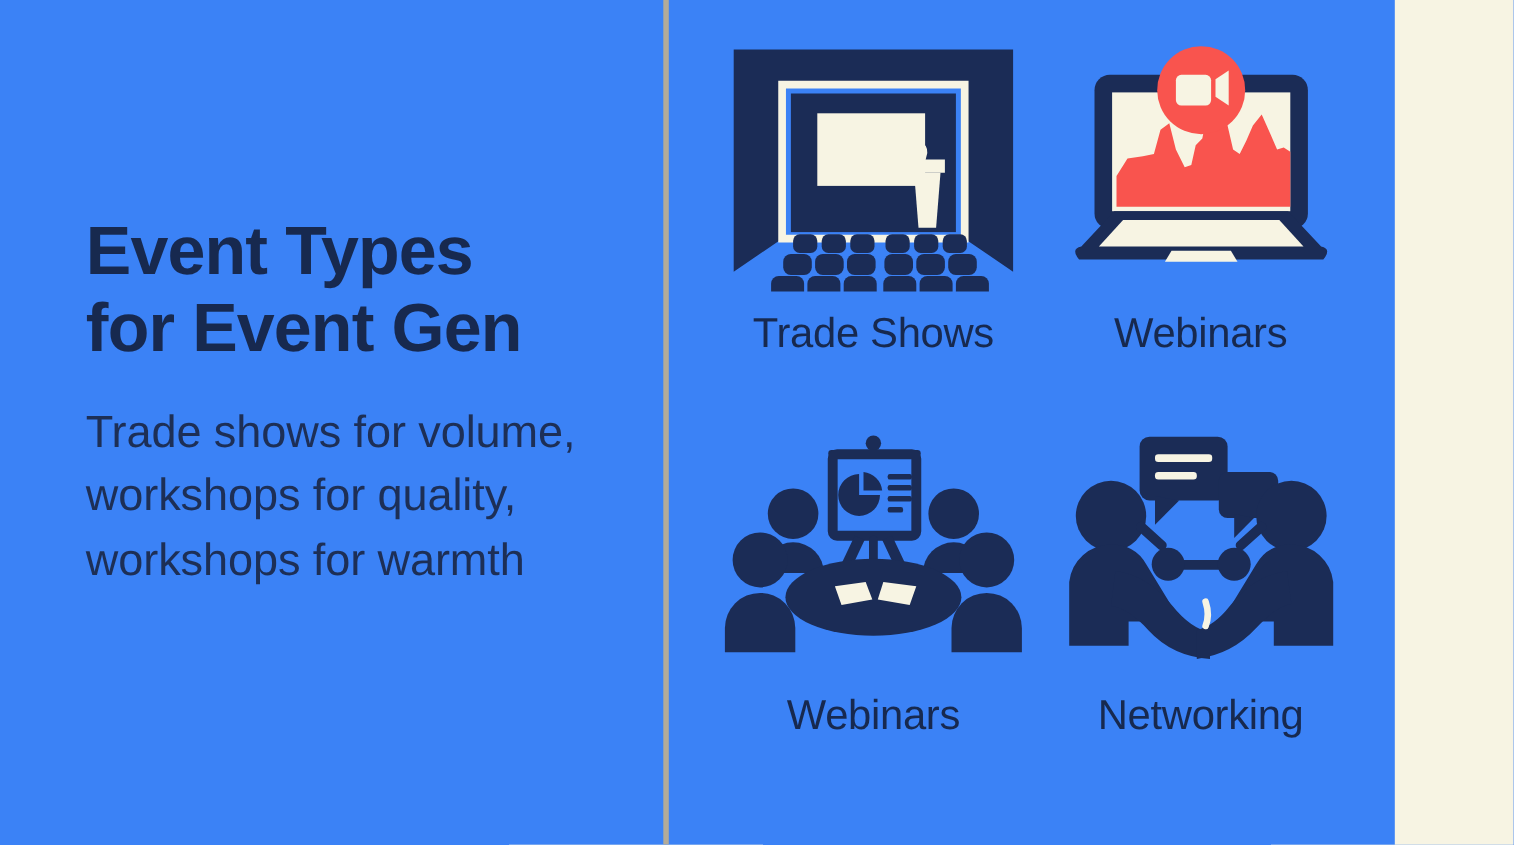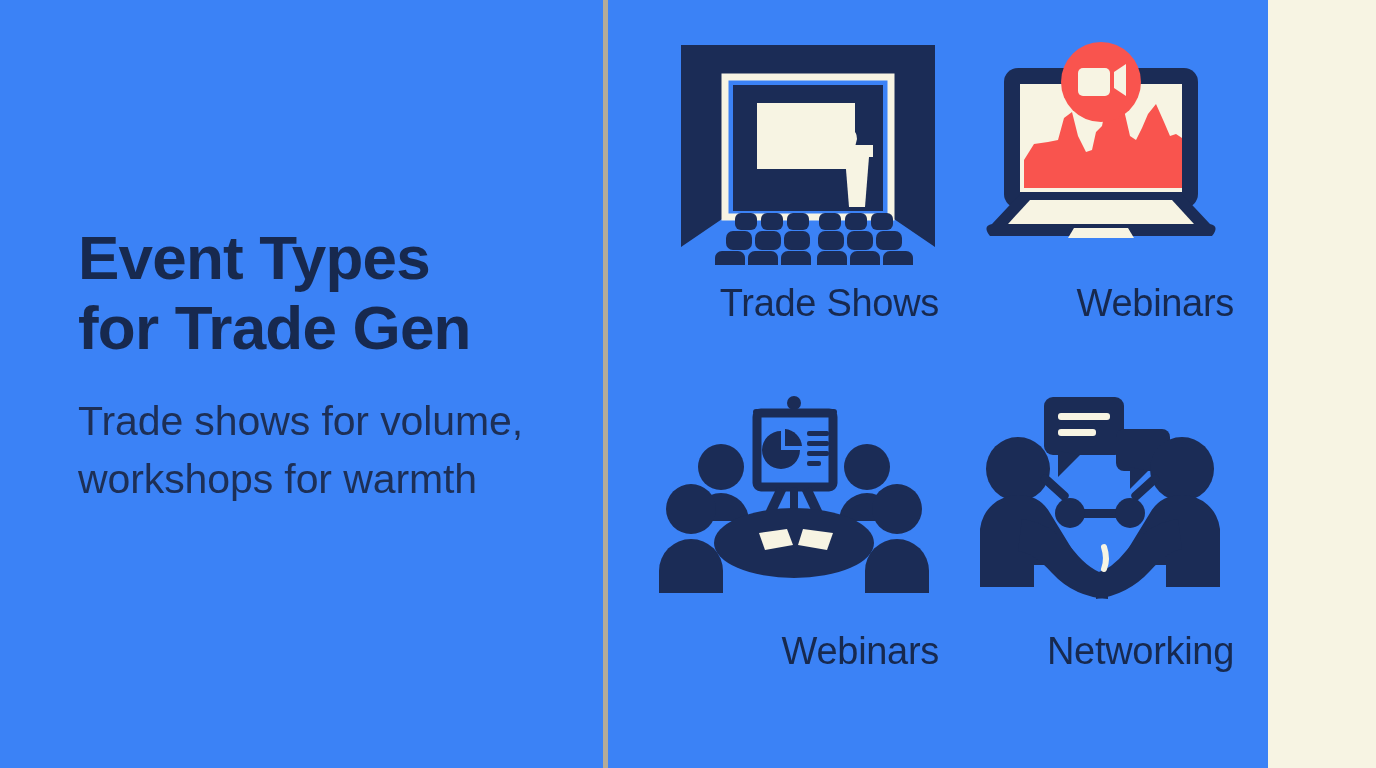--- a/index.html
+++ b/index.html
@@ -78,21 +78,21 @@
     grid-template-columns: 1fr 1fr;
     grid-template-rows: 1fr 1fr;
     padding: 38px 34px 36px 44px;
     column-gap: 10px;
     row-gap: 6px;
   }
 
   .card {
     display: flex;
     flex-direction: column;
-    align-items: flex-end;
+    align-items: center;
     justify-content: flex-start;
   }
 
   .card-icon {
     height: 230px;
     display: flex;
     align-items: center;
     justify-content: center;
   }
   .card-icon svg { display: block; }
@@ -112,25 +112,26 @@
 </style>
 </head>
 <body>
 
 <div class="slide">
 
   <div class="left-panel">
 
     <div class="headline">
       <span class="hl-line">Event Types</span>
-      <span class="hl-line">for Trade Gen</span>
+      <span class="hl-line">for Event Gen</span>
     </div>
 
     <div class="subcopy">
       <span class="sc-line"><span>Trade shows for volume,</span></span>
+      <span class="sc-line"><span>workshops for quality,</span></span>
       <span class="sc-line"><span>workshops for warmth</span></span>
     </div>
 
   </div>
 
   <div class="divider"></div>
 
   <div class="right-panel">
 
     <div class="card card-trade-shows">

